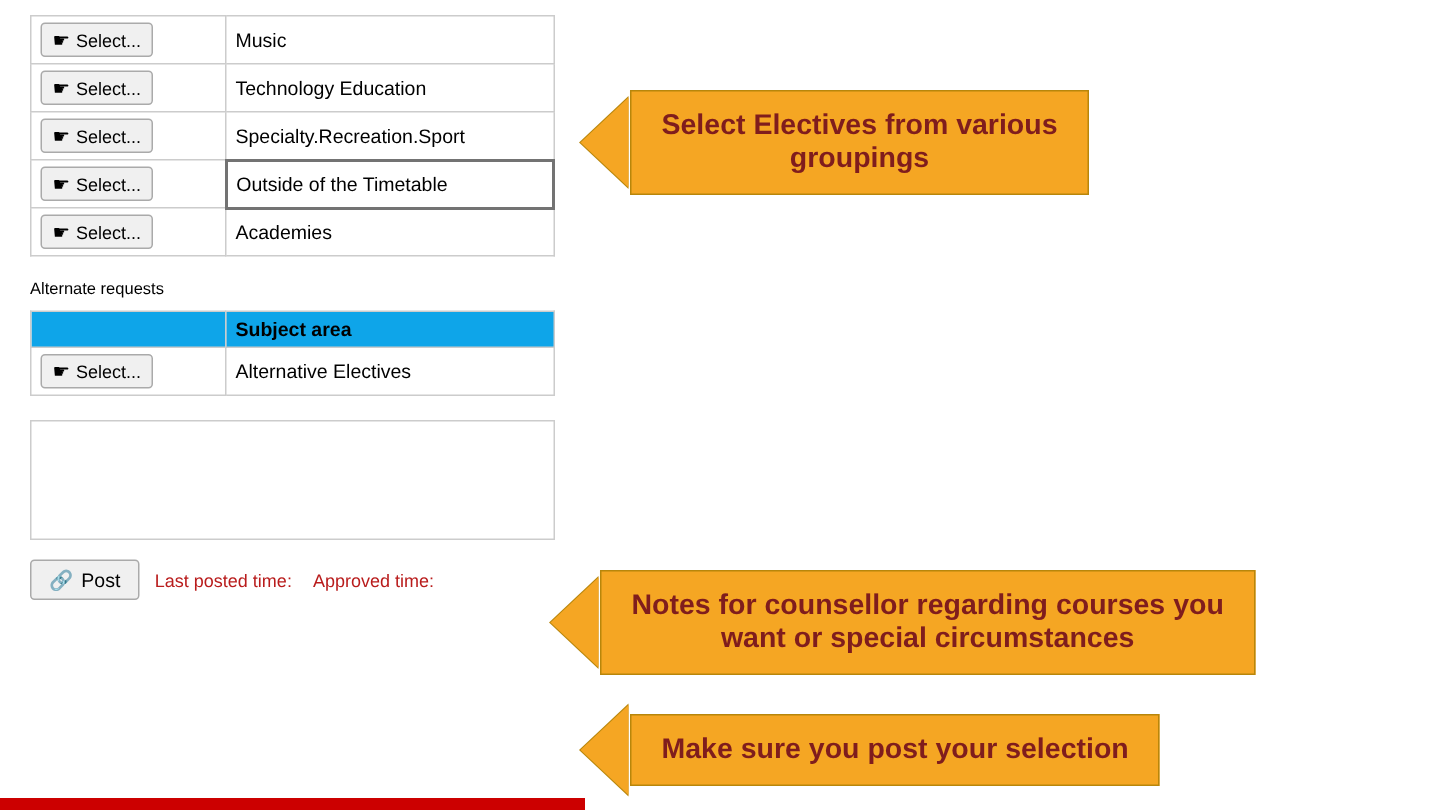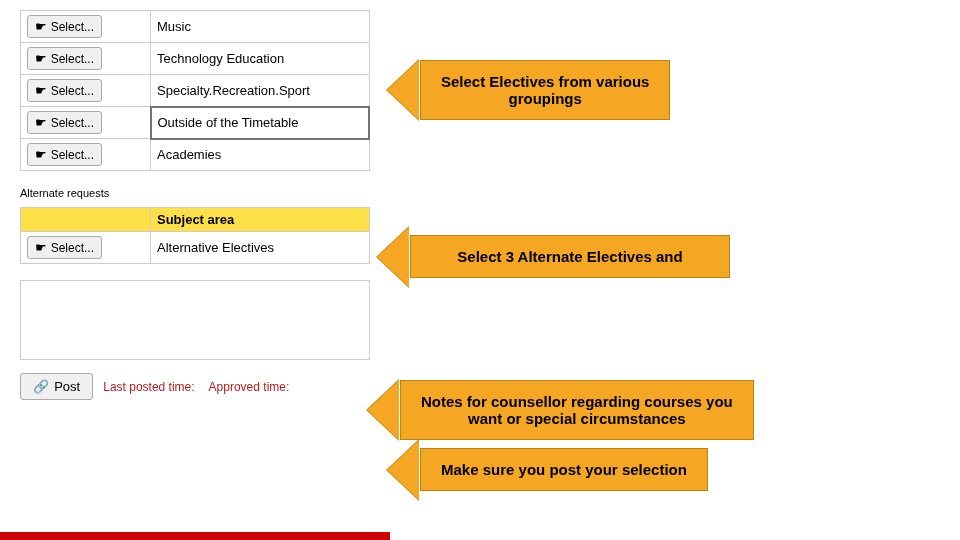--- a/index.html
+++ b/index.html
@@ -66,21 +66,21 @@
 
     .alternate-table {
       width: 100%;
       border-collapse: collapse;
       margin-bottom: 16px;
     }
 
     .alternate-table th {
       border: 1px solid #ccc;
       padding: 4px 6px;
-      background: #fde047;
+      background: #0ea5e9;
       font-weight: bold;
       text-align: left;
     }
 
     .alternate-table td {
       border: 1px solid #ccc;
       padding: 4px 6px;
     }
 
     .notes-textarea {
@@ -132,23 +132,23 @@
     .arrow-callout {
       position: absolute;
       display: flex;
       align-items: center;
     }
 
     .arrow-body {
       background: #f5a623;
       border: 1.5px solid #b8860b;
       padding: 12px 20px;
-      font-size: 15px;
+      font-size: 19px;
       font-weight: bold;
-      color: #000000;
+      color: #7f1d1d;
       text-align: center;
       min-width: 220px;
       position: relative;
     }
 
     .arrow-pointer {
       width: 0;
       height: 0;
       border-top: 30px solid transparent;
       border-bottom: 30px solid transparent;
@@ -167,21 +167,21 @@
       border-right: 33px solid #b8860b;
       position: absolute;
       left: -34px;
       top: 50%;
       transform: translateY(-50%);
     }
 
     .callout-1 { top: 60px; left: 30px; }
     .callout-2 { top: 235px; left: 20px; }
     .callout-3 { top: 380px; left: 10px; }
-    .callout-4 { top: 448px; left: 30px; }
+    .callout-4 { top: 476px; left: 30px; }
 
     .bottom-red-bar {
       position: absolute;
       bottom: 0;
       left: 0;
       width: 390px;
       height: 8px;
       background: #c00;
     }
 
@@ -296,29 +296,20 @@
       <div style="position:relative; display:inline-block;">
         <div class="arrow-pointer-border"></div>
         <div class="arrow-pointer"></div>
         <div class="arrow-body">
           <span style="white-space:pre-line;">Select Electives from various
 groupings</span>
         </div>
       </div>
     </div>
 
-    <div class="arrow-callout callout-2">
-      <div style="position:relative; display:inline-block;">
-        <div class="arrow-pointer-border"></div>
-        <div class="arrow-pointer"></div>
-        <div class="arrow-body" style="min-width:320px;">
-          <span style="white-space:pre-line;">Select 3 Alternate Electives and</span>
-        </div>
-      </div>
-    </div>
 
     <div class="arrow-callout callout-3">
       <div style="position:relative; display:inline-block;">
         <div class="arrow-pointer-border"></div>
         <div class="arrow-pointer"></div>
         <div class="arrow-body" style="min-width:310px;">
           <span style="white-space:pre-line;">Notes for counsellor regarding courses you
 want or special circumstances</span>
         </div>
       </div>

